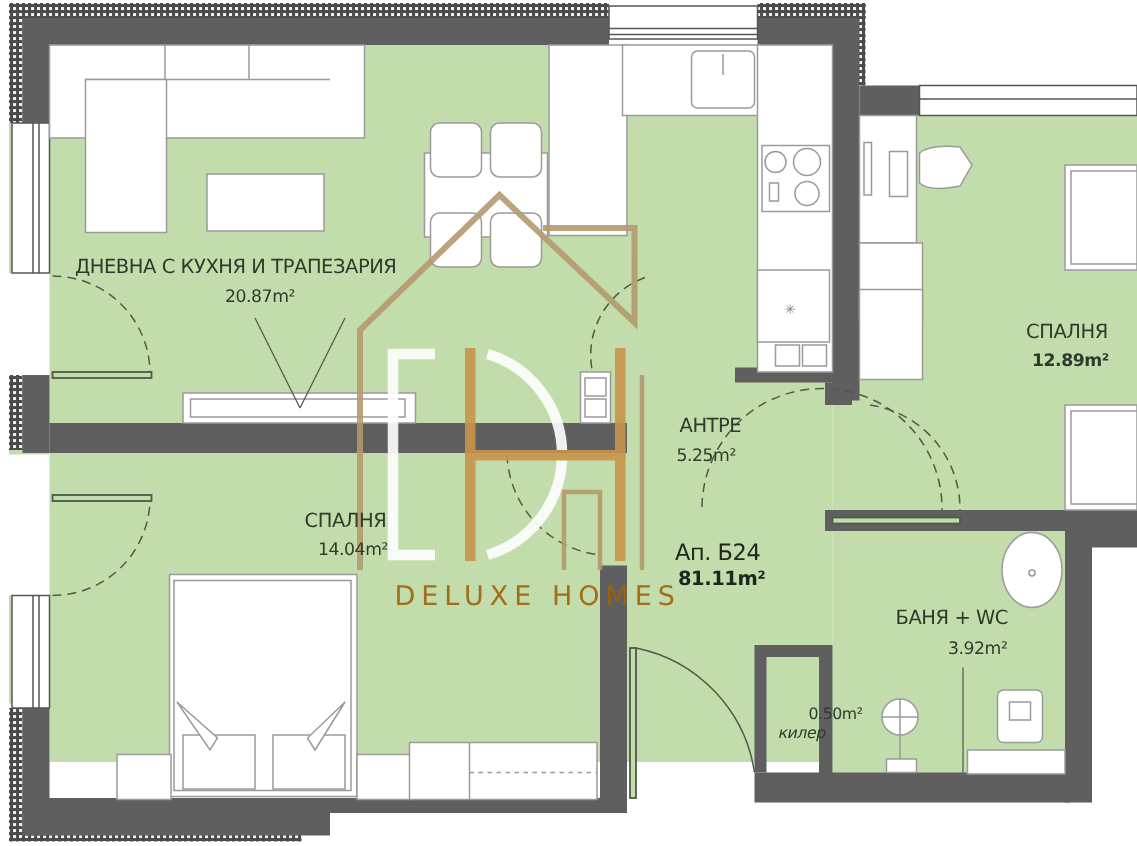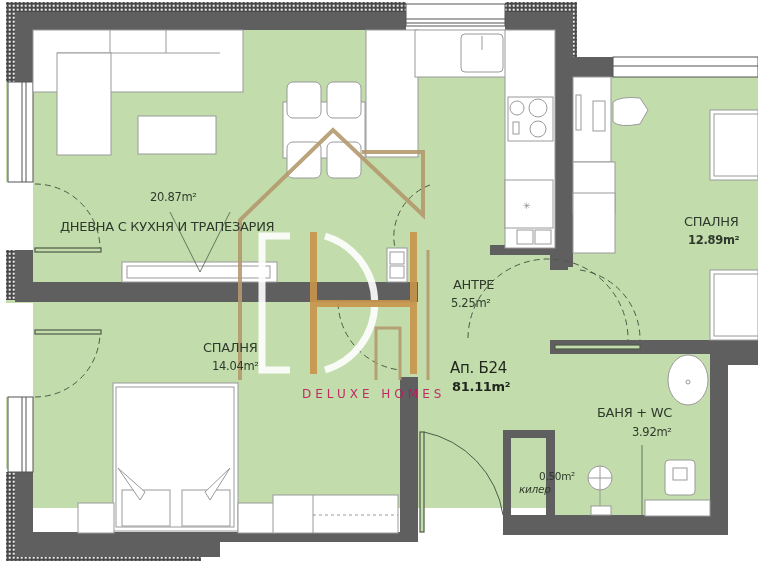--- a/index.html
+++ b/index.html
@@ -4,21 +4,21 @@
 <style>
   html, body { margin: 0; padding: 0; background: #ffffff; }
   body { width: 758px; height: 564px; overflow: hidden; position: relative; font-family: "DejaVu Sans", "Liberation Sans", sans-serif; }
   #plan { position: absolute; left: 0; top: 0; width: 758px; height: 564px; }
   .lbl { position: absolute; color: #2f3a2c; white-space: nowrap; letter-spacing: -0.3px; }
   .room-name { font-size: 13px; }
   .room-area { font-size: 11.5px; }
   .apt-name { font-size: 15px; font-weight: normal; color: #1f261c; }
   .apt-area { font-size: 13px; font-weight: bold; color: #1f261c; }
   .small { font-size: 10.5px; }
-  .watermark { font-size: 12px; letter-spacing: 4px; color: #be185d; opacity: 0.9; margin-left: 39px; }
+  .watermark { font-size: 18px; letter-spacing: 4px; color: #a16207; opacity: 0.9; }
 </style>
 </head>
 <body>
 
 <svg id="plan" viewBox="0 0 758 564" xmlns="http://www.w3.org/2000/svg">
   <defs>
     <pattern id="insul" width="4" height="4" patternUnits="userSpaceOnUse">
       <rect width="4" height="4" fill="#4a4a4a"></rect>
       <rect x="0.7" y="0.7" width="2" height="2" fill="#f2f2f2"></rect>
     </pattern>
@@ -194,21 +194,21 @@
     <path d="M290 236 L262 236 L262 370 L290 370" fill="none" stroke="#ffffff" stroke-width="7"></path>
     <path d="M325 236 A70 70 0 0 1 325 370" fill="none" stroke="#ffffff" stroke-width="7"></path>
     <rect x="310" y="232" width="7" height="142" fill="#c8944a"></rect>
     <rect x="410" y="232" width="7" height="142" fill="#c8944a"></rect>
     <rect x="310" y="300" width="107" height="7" fill="#c8944a"></rect>
     <polyline points="376,380 376,328 400,328 400,380" fill="none" stroke="#b49a6e" stroke-width="3"></polyline>
     <line x1="428" y1="250" x2="428" y2="380" stroke="#b49a6e" stroke-width="3"></line>
   </g>
 </svg>
 
-<div class="lbl room-name" style="left:60px; top:171px;margin-top:48px;">ДНЕВНА С КУХНЯ И ТРАПЕЗАРИЯ</div>
+<div class="lbl room-name" style="left:50px; top:171px;">ДНЕВНА С КУХНЯ И ТРАПЕЗАРИЯ</div>
 <div class="lbl room-area" style="left:150px; top:190px;">20.87m²</div>
 
 <div class="lbl room-name" style="left:684px; top:214px;">СПАЛНЯ</div>
 <div class="lbl room-area" style="left:688px; top:233px;font-weight:bold;">12.89m²</div>
 
 <div class="lbl room-name" style="left:453px; top:277px;">АНТРЕ</div>
 <div class="lbl room-area" style="left:451px; top:296px;">5.25m²</div>
 
 <div class="lbl room-name" style="left:203px; top:340px;">СПАЛНЯ</div>
 <div class="lbl room-area" style="left:212px; top:359px;">14.04m²</div>

